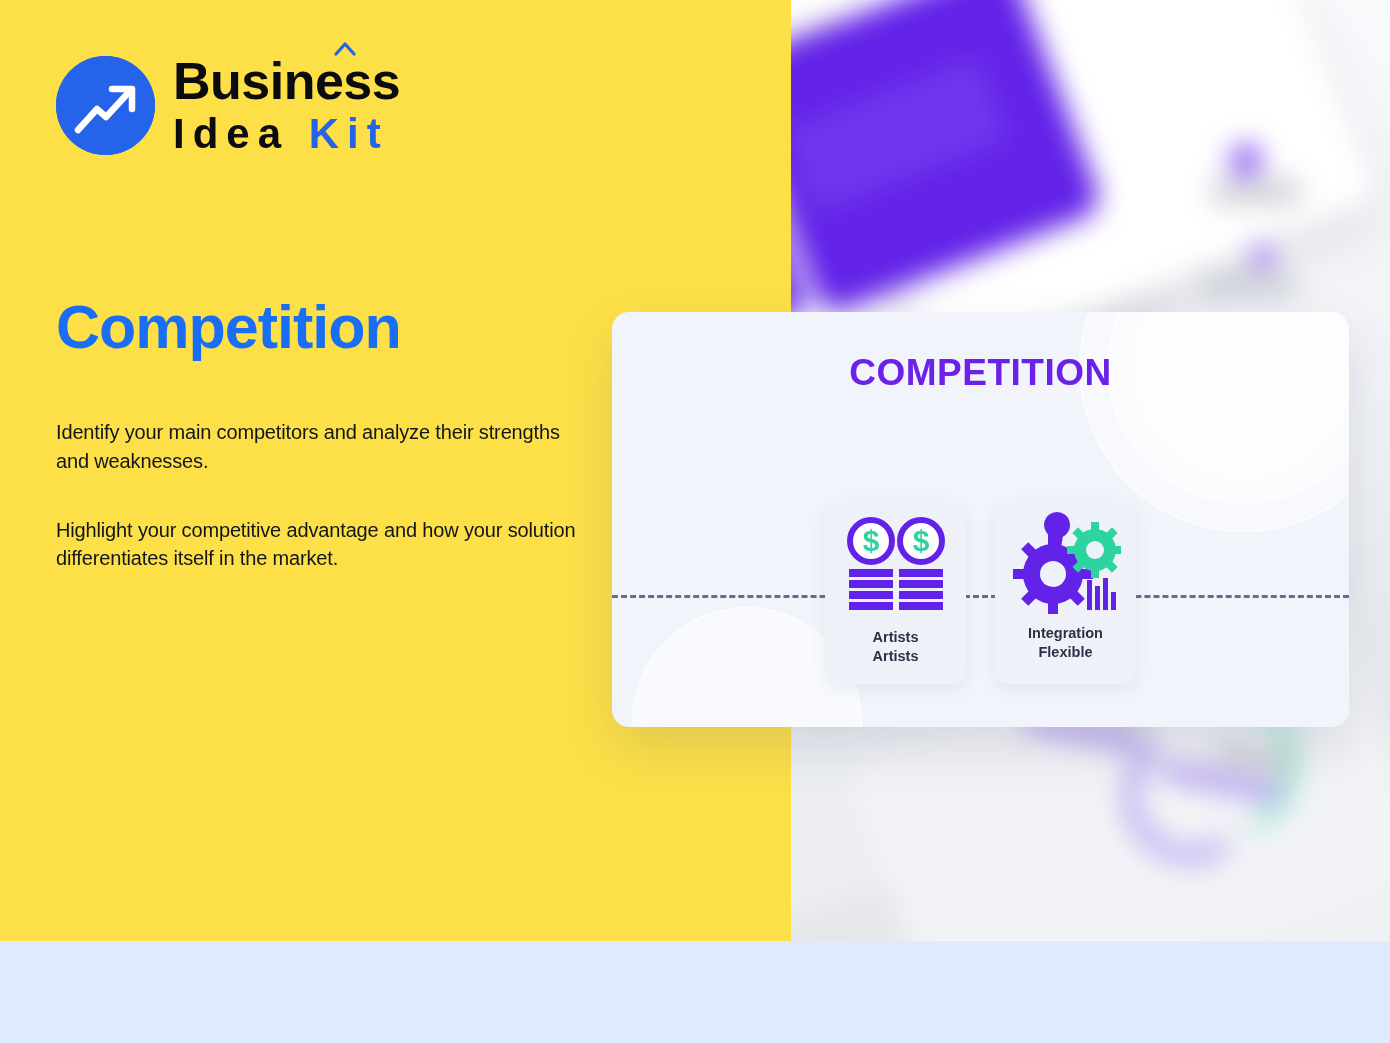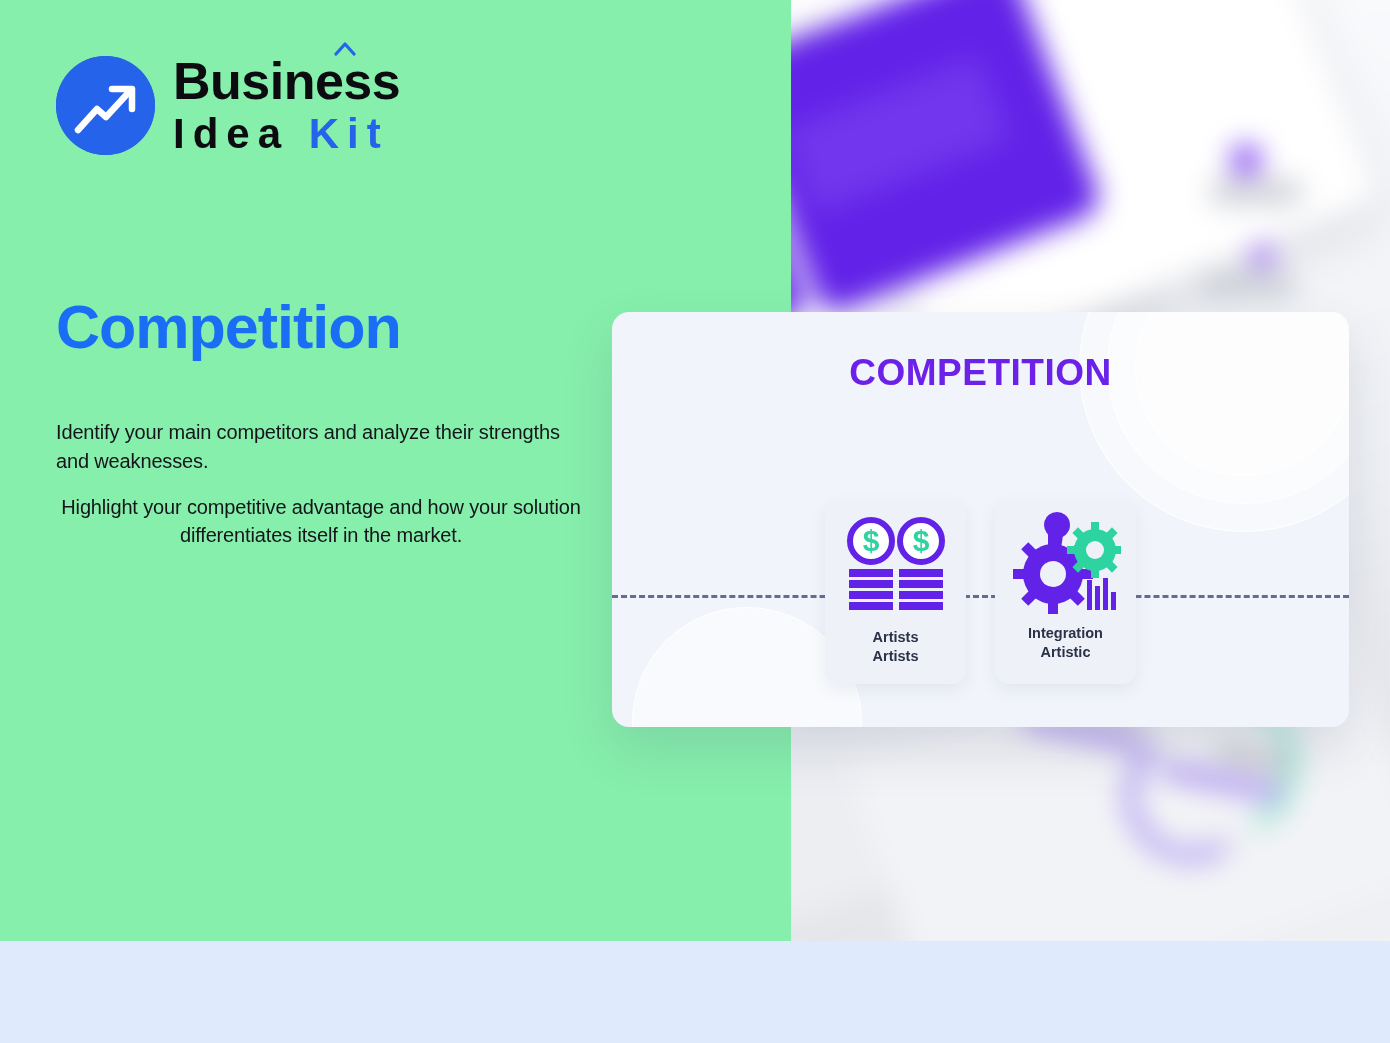--- a/index.html
+++ b/index.html
@@ -5,36 +5,36 @@
   * { box-sizing: border-box; margin: 0; padding: 0; }
   html, body {
     width: 1390px; height: 1043px;
     background: #ffffff;
     font-family: "Liberation Sans", sans-serif;
     overflow: hidden;
   }
   #root { position: relative; width: 1390px; height: 1043px; background: #fff; }
 
   
-  .left-pane { position: absolute; left: 0; top: 0; width: 791px; height: 941px; background: #86efac; z-index: 5; }
+  .left-pane { position: absolute; left: 0; top: 0; width: 791px; height: 941px; background: #fde047; z-index: 5; }
 
   .logo-block { position: absolute; left: 56px; top: 55px; display: flex; align-items: center; gap: 18px; }
   .logo-mark { width: 99px; height: 99px; border-radius: 50%; background: #2563eb; position: relative; flex: none; }
   .logo-mark svg { position: absolute; left: 0; top: 0; }
   .logo-type { display: flex; flex-direction: column; line-height: 1; }
   .logo-line1 { font-size: 52px; font-weight: 700; color: #0c0c10; letter-spacing: -0.5px; position: relative; }
   .logo-hat { position: absolute; left: 161px; top: -13px; width: 22px; height: 14px; }
   .logo-line2 { font-size: 42px; font-weight: 700; letter-spacing: 8px; color: #0c0c10; margin-top: 6px; }
   .logo-line2 .kit { color: #2563eb; }
 
   .headline { position: absolute; left: 56px; top: 295px; font-size: 61px; font-weight: 700; color: #1a6ef5; letter-spacing: -1px; line-height: 1.05; }
 
   .body-copy { position: absolute; left: 56px; top: 418px; width: 530px; }
   .body-copy p { font-size: 20px; font-weight: 400; color: #13151a; line-height: 1.44; letter-spacing: -0.15px; }
-  .body-copy p + p { margin-top: 17px; text-align: center; }
+  .body-copy p + p { margin-top: 40px; }
 
   
   .right-pane { position: absolute; left: 791px; top: 0; width: 599px; height: 941px; overflow: hidden; background: #f3f5f9; }
   .photo-bg { position: absolute; inset: -60px; filter: blur(14px); }
   .pb-base { position: absolute; inset: 0; background:
       linear-gradient(160deg, #ffffff 0%, #f7f8fb 30%, #eef0f4 58%, #e4e6ea 78%, #f4f5f7 100%); }
   .slab { position: absolute; border-radius: 18px; }
   .s1 { left: -40px; top: 120px; width: 420px; height: 320px; background: #fdfdfe; transform: rotate(-22deg); box-shadow: 0 18px 40px rgba(120,125,140,.18); }
   .s2 { left: 120px; top: -40px; width: 470px; height: 400px; background: #ffffff; transform: rotate(-22deg); box-shadow: 0 20px 44px rgba(120,125,140,.2); }
   .s3 { left: -120px; top: 300px; width: 350px; height: 320px; background: #fafbfc; transform: rotate(-22deg); }
@@ -251,21 +251,21 @@
             <g fill="#6222e8">
               <rect x="76" y="72" width="5" height="30"></rect>
               <rect x="84" y="78" width="5" height="24"></rect>
               <rect x="92" y="70" width="5" height="32"></rect>
               <rect x="100" y="84" width="5" height="18"></rect>
             </g>
           </svg>
         </div>
         <div class="tile-label">
           <span>Integration</span><br>
-          <span>Artistic</span>
+          <span>Flexible</span>
         </div>
       </div>
 
 
     </div>
   </div>
 
   <div class="bottom-band"></div>
 </div>
 

